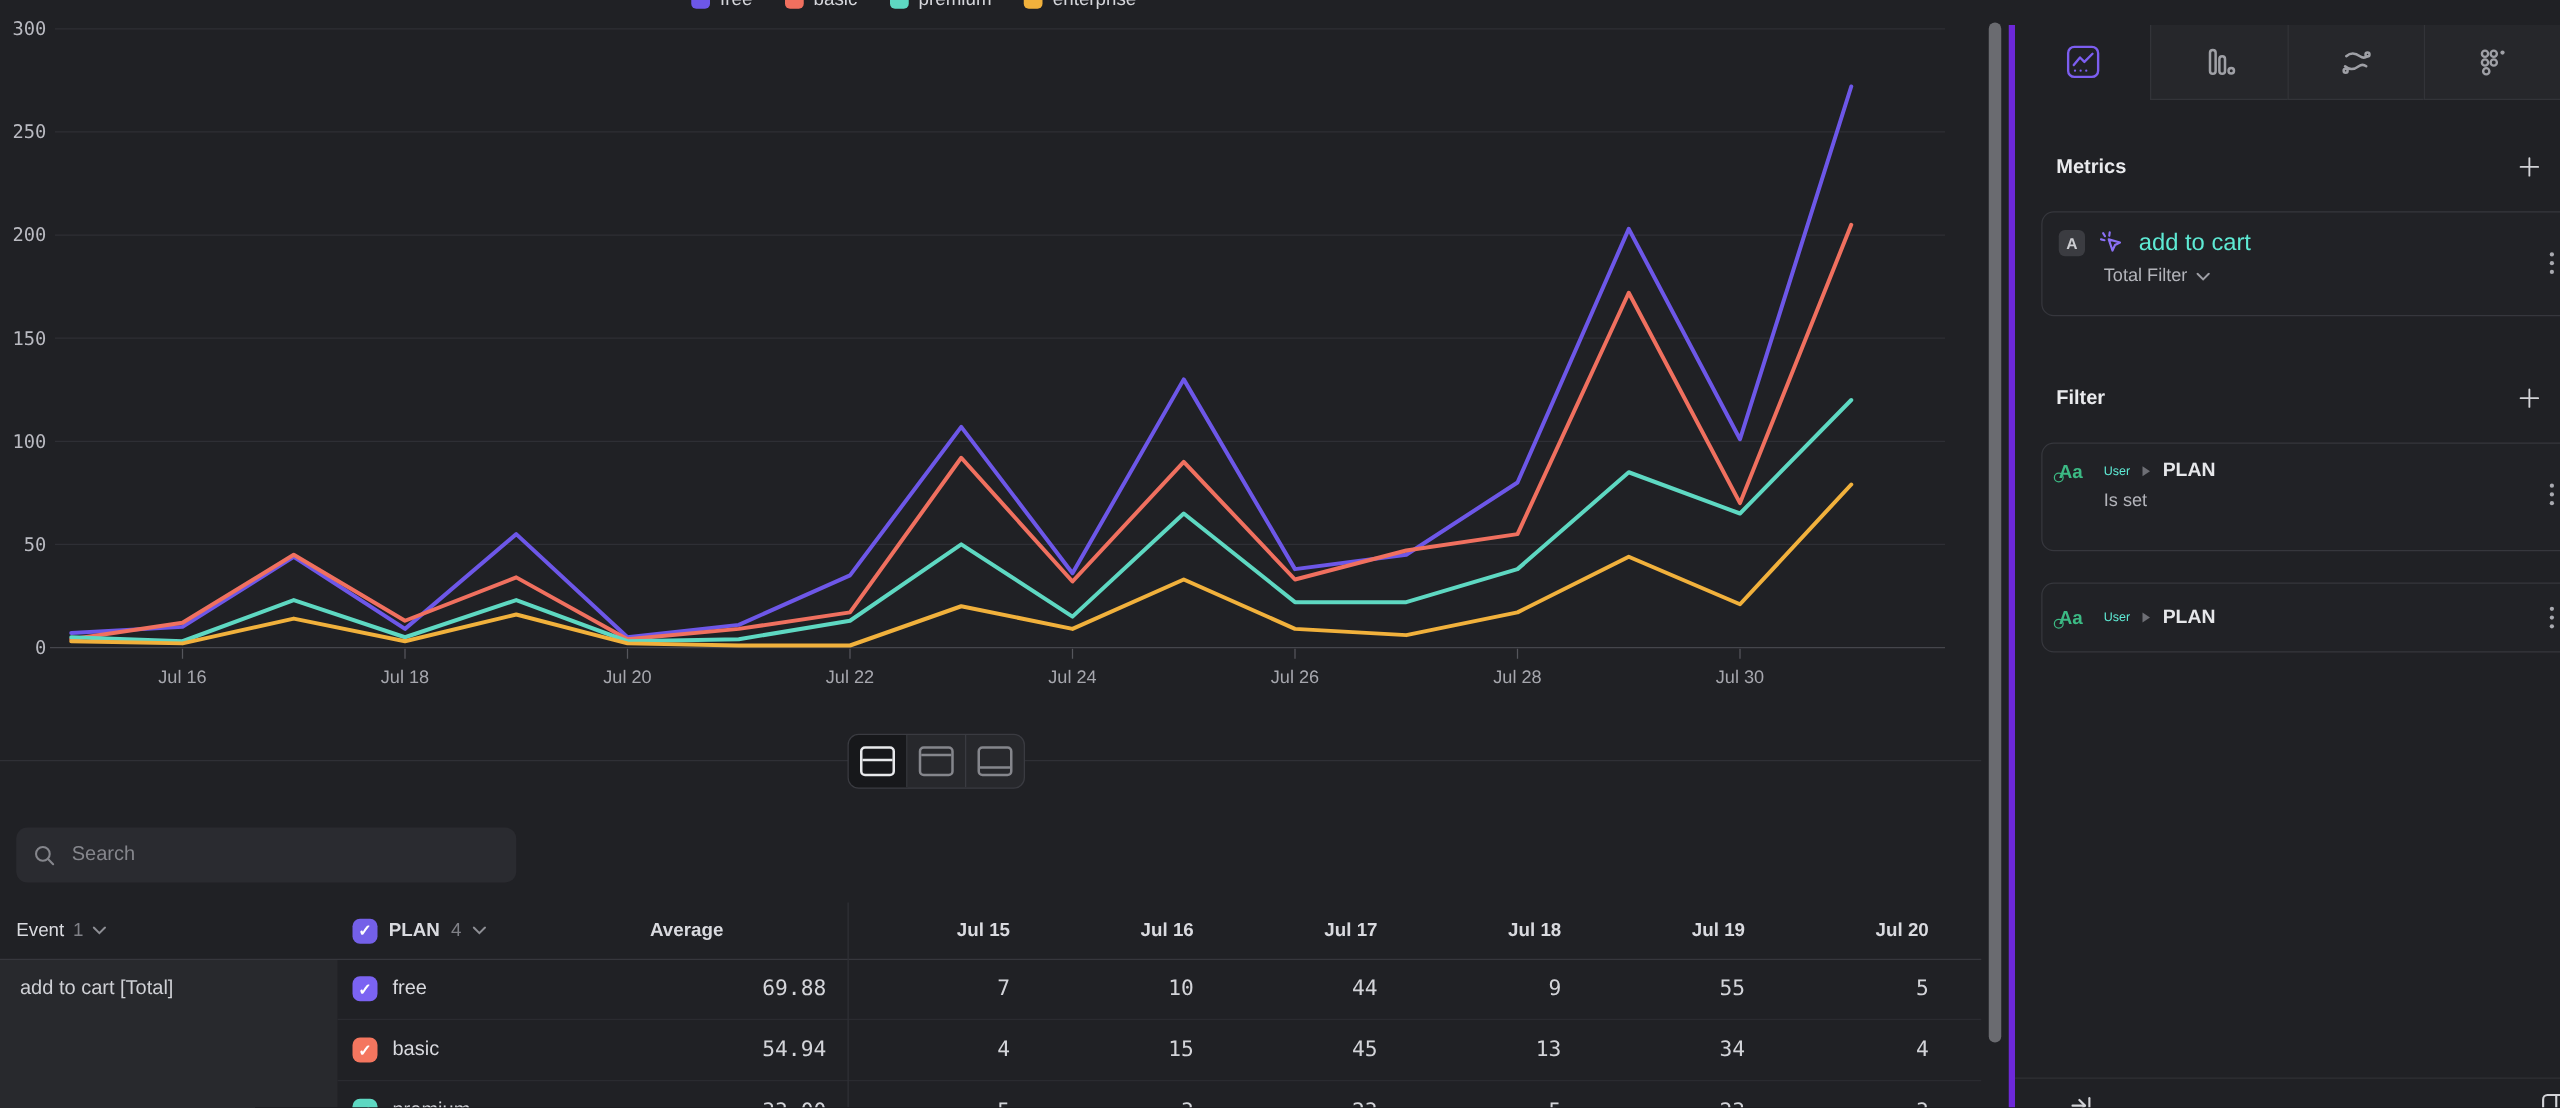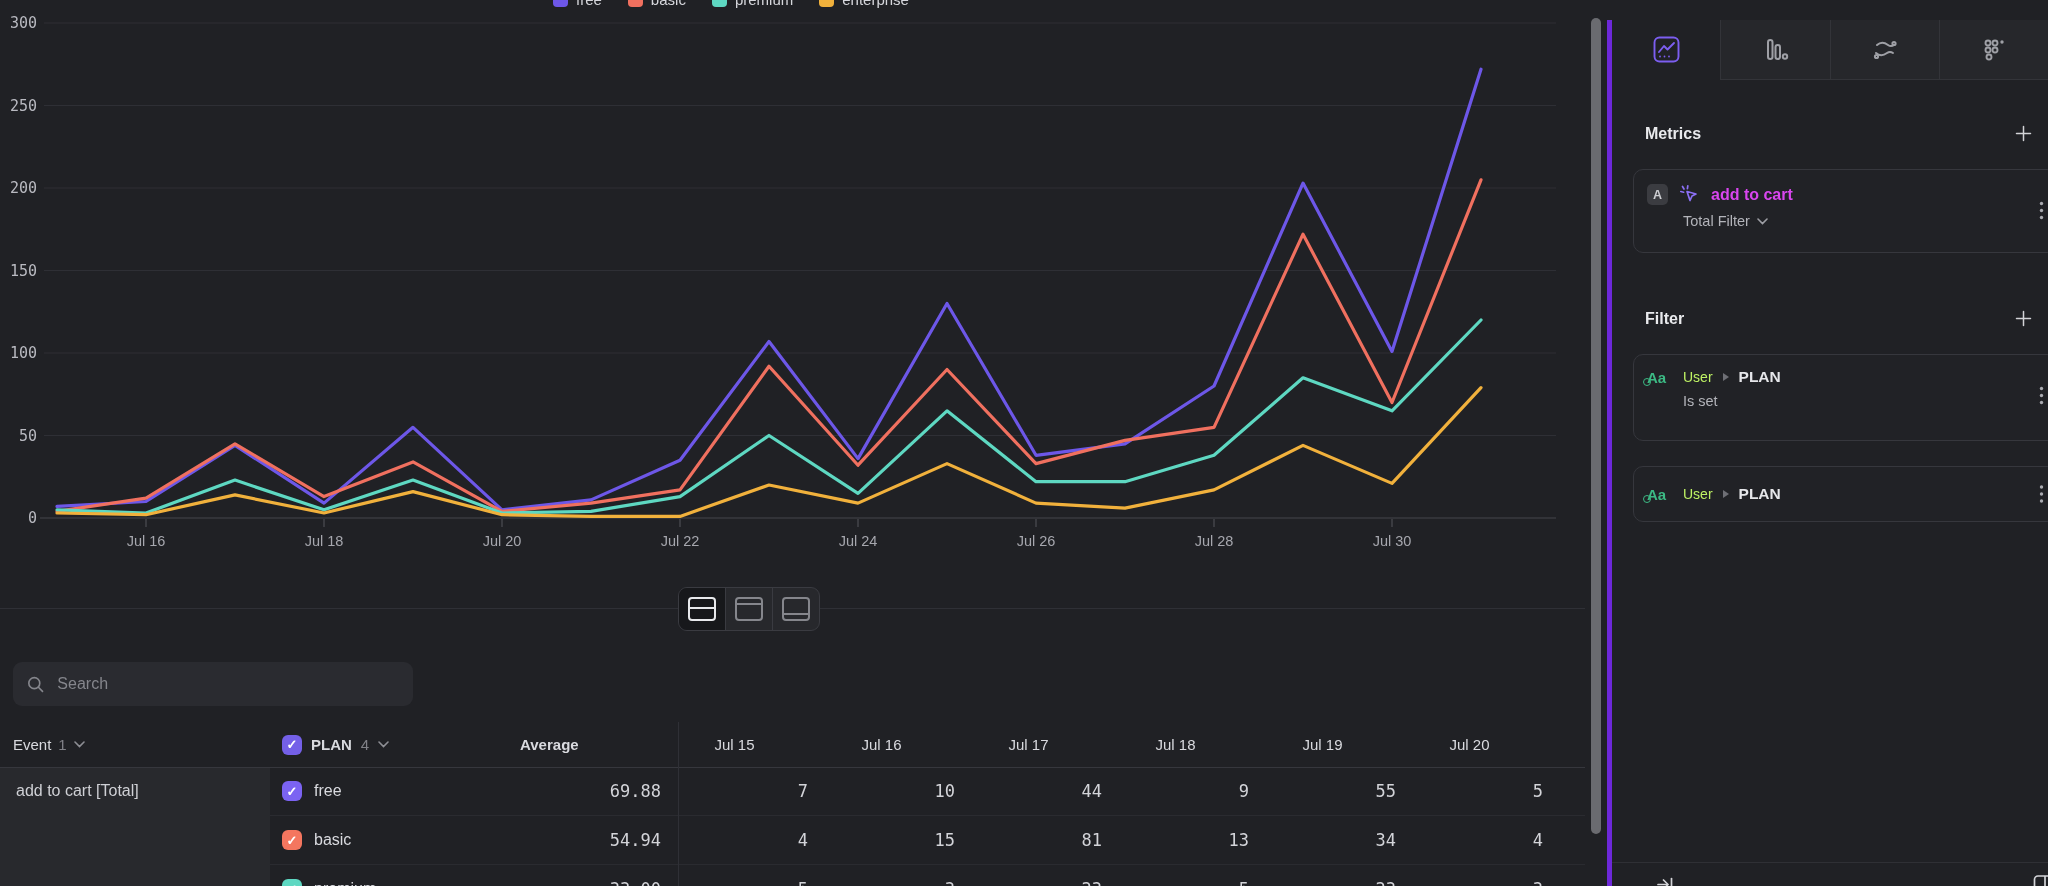--- a/index.html
+++ b/index.html
@@ -43,21 +43,21 @@
   .table{position:absolute;left:0;top:722px;width:1585px;}
   .thead{display:flex;height:45px;align-items:center;font-size:15px;color:#d9dadf;}
   .thead-underline{position:absolute;left:0;top:45px;width:1585px;height:1px;background:#36373d;}
   .col-divider{position:absolute;left:678px;top:0;width:1px;height:164px;background:#2f3036;z-index:2;}
   .event-hcell{width:270px;box-sizing:border-box;padding-left:13px;display:flex;align-items:center;gap:7px;cursor:pointer;}
   .plan-hcell{width:250px;box-sizing:border-box;padding-left:12px;display:flex;align-items:center;gap:9px;cursor:pointer;}
   .hcount{color:#808187;}
   .avg-hcell{width:141px;font-weight:600;}
   .date-hrow{display:flex;}
   .cell.date-cell{width:147px;text-align:right;box-sizing:border-box;}
-  .thead .date-cell{font-weight:400;cursor:pointer;text-align:center;}
+  .thead .date-cell{font-weight:700;cursor:pointer;}
   .checkbox{width:20px;height:20px;border-radius:6px;display:inline-flex;align-items:center;
       justify-content:center;flex:none;cursor:pointer;}
   .checkbox::after{content:"\2713";color:#fff;font-size:13px;font-weight:bold;}
   .trows{}
   .trow{display:flex;height:48px;align-items:center;border-bottom:1px solid #2a2b30;margin-left:270px;font-size:16px;}
   .plan-cell{width:250px;box-sizing:border-box;padding-left:12px;display:flex;align-items:center;gap:12px;color:#d9dadf;}
   .num{font-family:"DejaVu Sans Mono",monospace;color:#d3d4d9;font-size:17px;}
   .avg-cell{width:141px;text-align:right;}
   .event-cell{position:absolute;left:0;top:46px;width:270px;height:118px;background:#28292d;
       box-sizing:border-box;padding:14px 16px;font-size:16px;color:#cfd0d5;}
@@ -80,31 +80,31 @@
   .sh-filter{margin-top:55px;}
   .sh-breakdown{margin-top:52px;}
   .plus-btn{background:none;border:none;cursor:pointer;padding:2px;display:flex;}
   .card{margin:25px 0 0 21px;width:424px;border:1px solid #36373d;border-radius:10px;
       box-sizing:border-box;position:relative;background:#212226;cursor:pointer;}
   .metric-card{height:84px;}
   .filter-card{height:87px;}
   .breakdown-card{height:56px;display:flex;align-items:center;}
   .card-row{display:flex;align-items:center;gap:10px;padding:13px 30px 0 13px;}
   .breakdown-card .card-row{padding-top:0;width:100%;}
-  .card-title{font-size:16px;font-weight:700;color:#d946ef;}
+  .card-title{font-size:19px;font-weight:400;color:#5eead4;}
   .card-sub{display:flex;align-items:center;gap:7px;margin:7px 0 0 49px;font-size:14.5px;color:#b3b4ba;cursor:pointer;}
   .a-badge{width:21px;height:21px;border-radius:5px;background:#3b3c41;color:#cdced2;font-size:12.5px;
       font-weight:700;display:inline-flex;align-items:center;justify-content:center;flex:none;}
   .kebab{position:absolute;right:8px;top:50%;transform:translateY(-50%);background:none;border:none;
       cursor:pointer;padding:4px;display:flex;}
   .metric-card .kebab,.filter-card .kebab{top:27px;transform:none;}
   .aa-icon{position:relative;color:#3cba84;font-weight:700;font-size:15px;letter-spacing:0;flex:none;width:26px;}
   .aa-icon::before{content:"";position:absolute;left:-4px;bottom:0;width:6px;height:6px;border:1.5px solid #3cba84;
       border-radius:50%;}
-  .scope-label{color:#bef264;font-size:14px;text-align:right;}
+  .scope-label{color:#5eead4;font-size:10px;text-align:right;}
   .prop-label{color:#e6e7ea;font-size:15.5px;font-weight:700;}
   .caret-right{width:0;height:0;border-left:6px solid #6e6f75;border-top:4.5px solid transparent;
       border-bottom:4.5px solid transparent;display:inline-block;}
   .sidebar-footer{position:absolute;left:0;bottom:0;width:441px;height:43px;border-top:1px solid #2f3035;
       display:flex;align-items:center;}
   .collapse-btn{margin-left:41px;background:none;border:none;cursor:pointer;display:flex;padding:2px;}
   .panel-btn{position:absolute;right:-10px;top:9px;background:none;border:none;cursor:pointer;display:flex;}
 </style>
 </head>
 <body>
@@ -235,21 +235,21 @@
           <div class="cell num date-cell">5</div>
         </div>
         <div class="trow">
           <div class="plan-cell">
             <span class="checkbox" style="background: rgb(244, 118, 95);"></span>
             <span class="row-name">basic</span>
           </div>
           <div class="cell num avg-cell">54.94</div>
           <div class="cell num date-cell">4</div>
           <div class="cell num date-cell">15</div>
-          <div class="cell num date-cell">81</div>
+          <div class="cell num date-cell">45</div>
           <div class="cell num date-cell">13</div>
           <div class="cell num date-cell">34</div>
           <div class="cell num date-cell">4</div>
         </div>
         <div class="trow">
           <div class="plan-cell">
             <span class="checkbox" style="background: rgb(94, 216, 194);"></span>
             <span class="row-name">premium</span>
           </div>
           <div class="cell num avg-cell">33.00</div>

